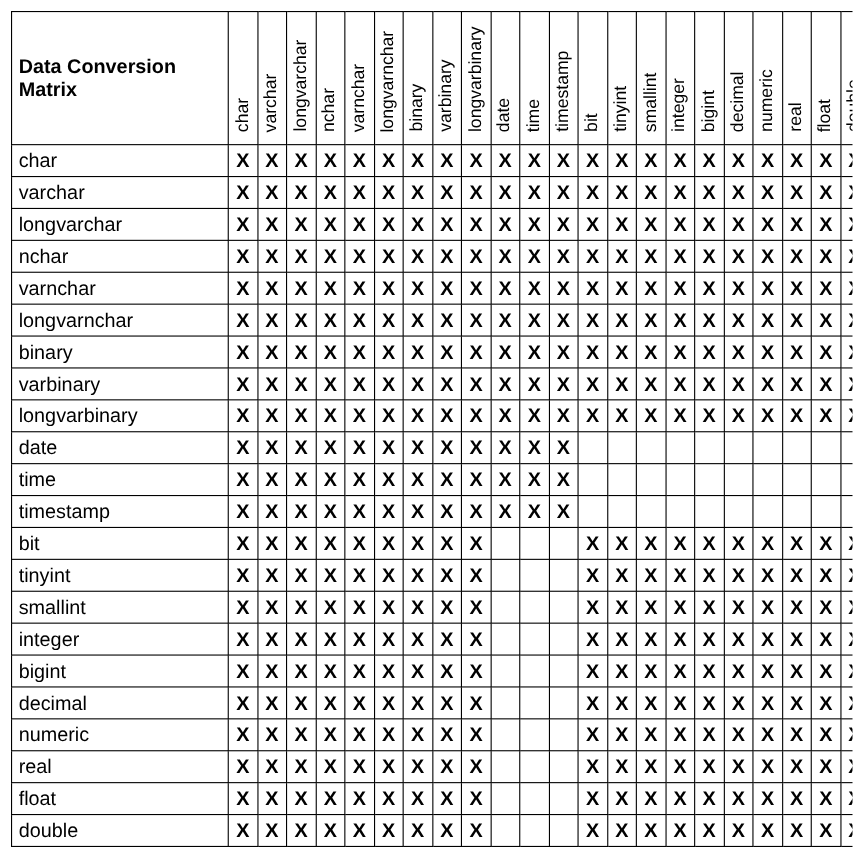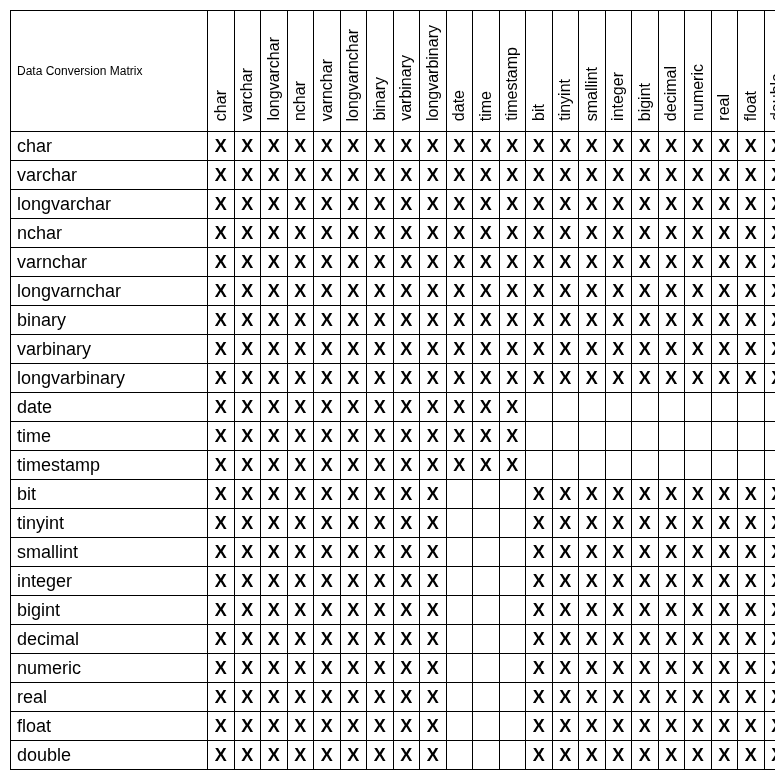--- a/index.html
+++ b/index.html
@@ -19,22 +19,22 @@
   th, td {
     border: 1px solid #000;
     padding: 0;
   }
   th.corner {
     width: 190px;
     height: 120px;
     text-align: left;
     vertical-align: middle;
     padding-left: 6px;
-    font-weight: normal;
-    font-size: 12px;
+    font-weight: bold;
+    font-size: 18px;
   }
   th.col {
     width: 25.5px;
     height: 120px;
     vertical-align: bottom;
     font-weight: normal;
     font-size: 16px;
     padding: 0;
   }
   th.col .rot {

